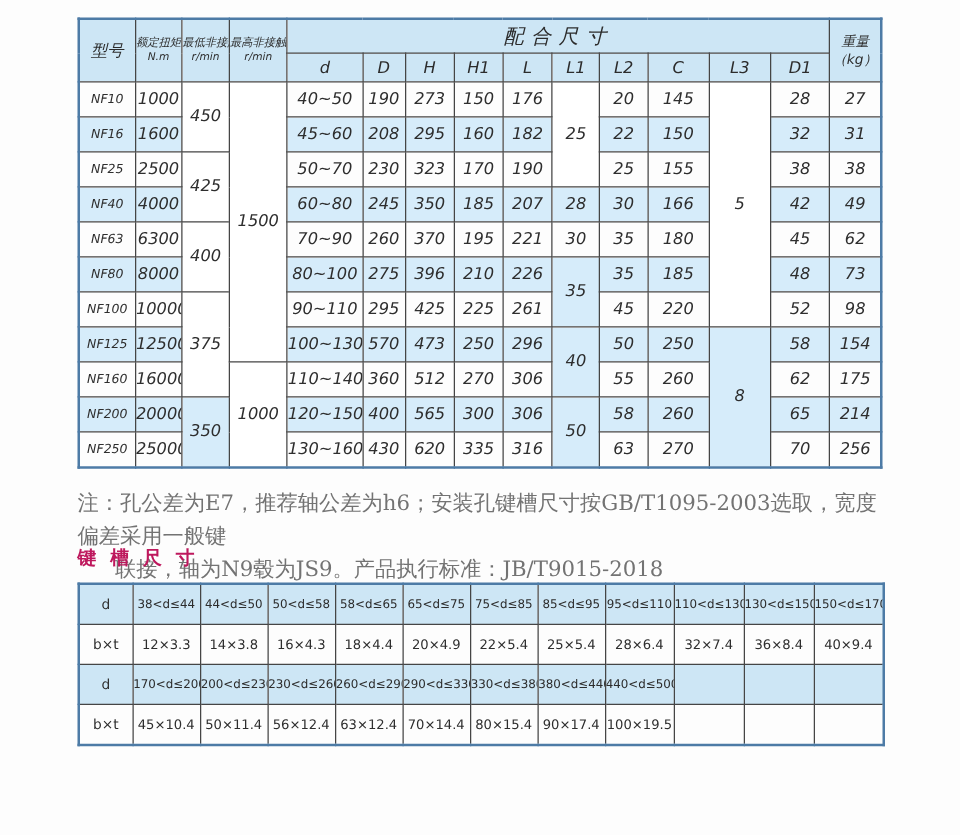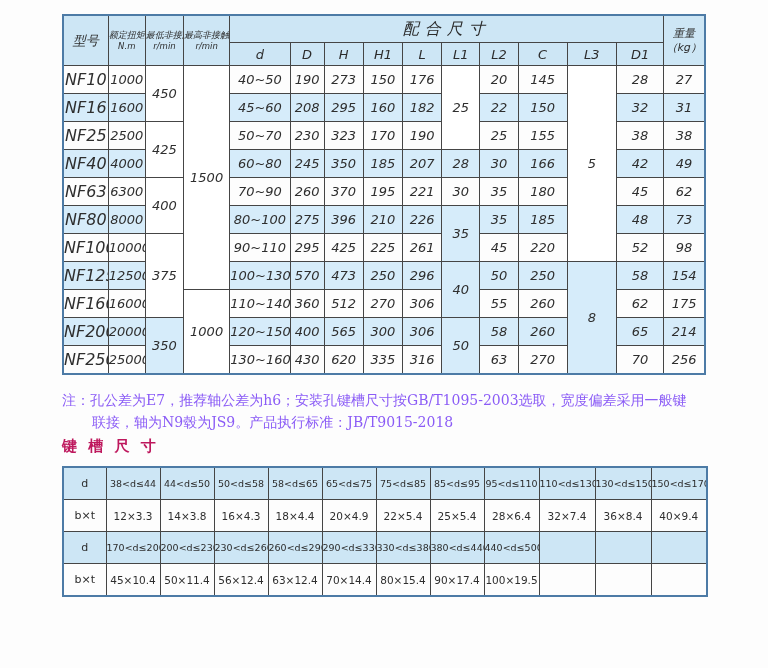--- a/index.html
+++ b/index.html
@@ -23,29 +23,29 @@
     padding:0;overflow:hidden;white-space:nowrap;
   }
   .main thead th{background:#cde6f5;font-weight:normal;color:#2c2c2c;}
   .th-fit{font-size:16px;letter-spacing:6px;height:26px;margin-top:12px;}
   .th-big{font-size:13px;}
   .th-dim{font-size:13px;height:22px;}
   .th-small{font-size:9px;line-height:1.2;white-space:normal;}
   .th-small .unit{font-size:8.5px;display:block;}
   .th-weight{font-size:11px;line-height:1.25;white-space:normal;}
   .main tbody td{font-size:13px;height:27px;color:#2e2e2e;}
-  .main tbody td.model{font-size:16px;text-align:center;}
+  .main tbody td.model{font-size:10px;text-align:center;}
   .main tbody tr.b td{background:#d6ecfa;}
   .main tbody td.merge{background:#ffffff;}
 
   
   .note{
     position:absolute;left:62px;top:390px;width:645px;
     font-family:"DejaVu Serif","Liberation Serif",serif;
-    font-size:14px;line-height:1.55;color:#8b5cf6;
+    font-size:17px;line-height:1.55;color:#737373;
   }
   .note .l2{margin-left:30px;}
 
   
   .kw-title{
     position:absolute;left:62px;top:437px;
     font-size:15px;font-weight:bold;color:#be185d;letter-spacing:3px;
   }
   .kw{
     position:absolute;left:62px;top:466px;width:644px;

